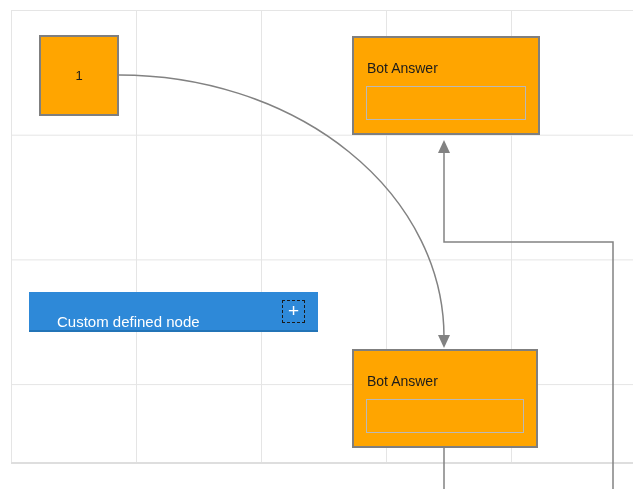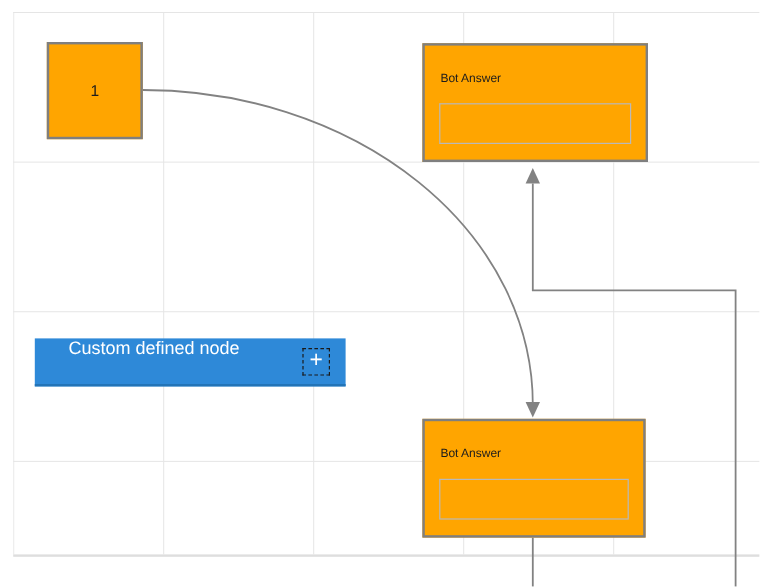--- a/index.html
+++ b/index.html
@@ -51,34 +51,34 @@
     font-size:13px;color:var(--text_dark);
   }
   .bot-node{
     background:var(--node_orange);
     border:2px solid var(--node_border);
   }
   .bot-top{left:352px;top:36px;width:188px;height:99px;}
   .bot-bottom{left:352px;top:349px;width:186px;height:99px;}
   .bot-title{
     position:absolute;left:13px;top:22px;
-    font-size:10px;color:var(--text_dark);white-space:nowrap;
+    font-size:14px;color:var(--text_dark);white-space:nowrap;
   }
   .bot-input{
     position:absolute;left:12px;right:12px;top:48px;height:34px;
     border:1px solid var(--input_border);
     background:transparent;
     font-size:13px;color:var(--text_dark);
     line-height:32px;padding:0 6px;overflow:hidden;
   }
   .custom-node{
-    left:29px;top:282px;width:259px;height:40px;
+    left:29px;top:292px;width:289px;height:40px;
     background:var(--node_blue);
     border-bottom:2px solid var(--node_blue_dark);
-    display:flex;align-items:flex-start;
+    display:flex;align-items:flex-end;
     color:var(--text_light);
   }
   .custom-label{
     padding-left:28px;font-size:15px;white-space:nowrap;
   }
   .add-btn{
     position:absolute;right:13px;top:8px;width:23px;height:23px;
     background:transparent;
     border:1px dashed #1a1a1a;
     color:var(--text_light);

